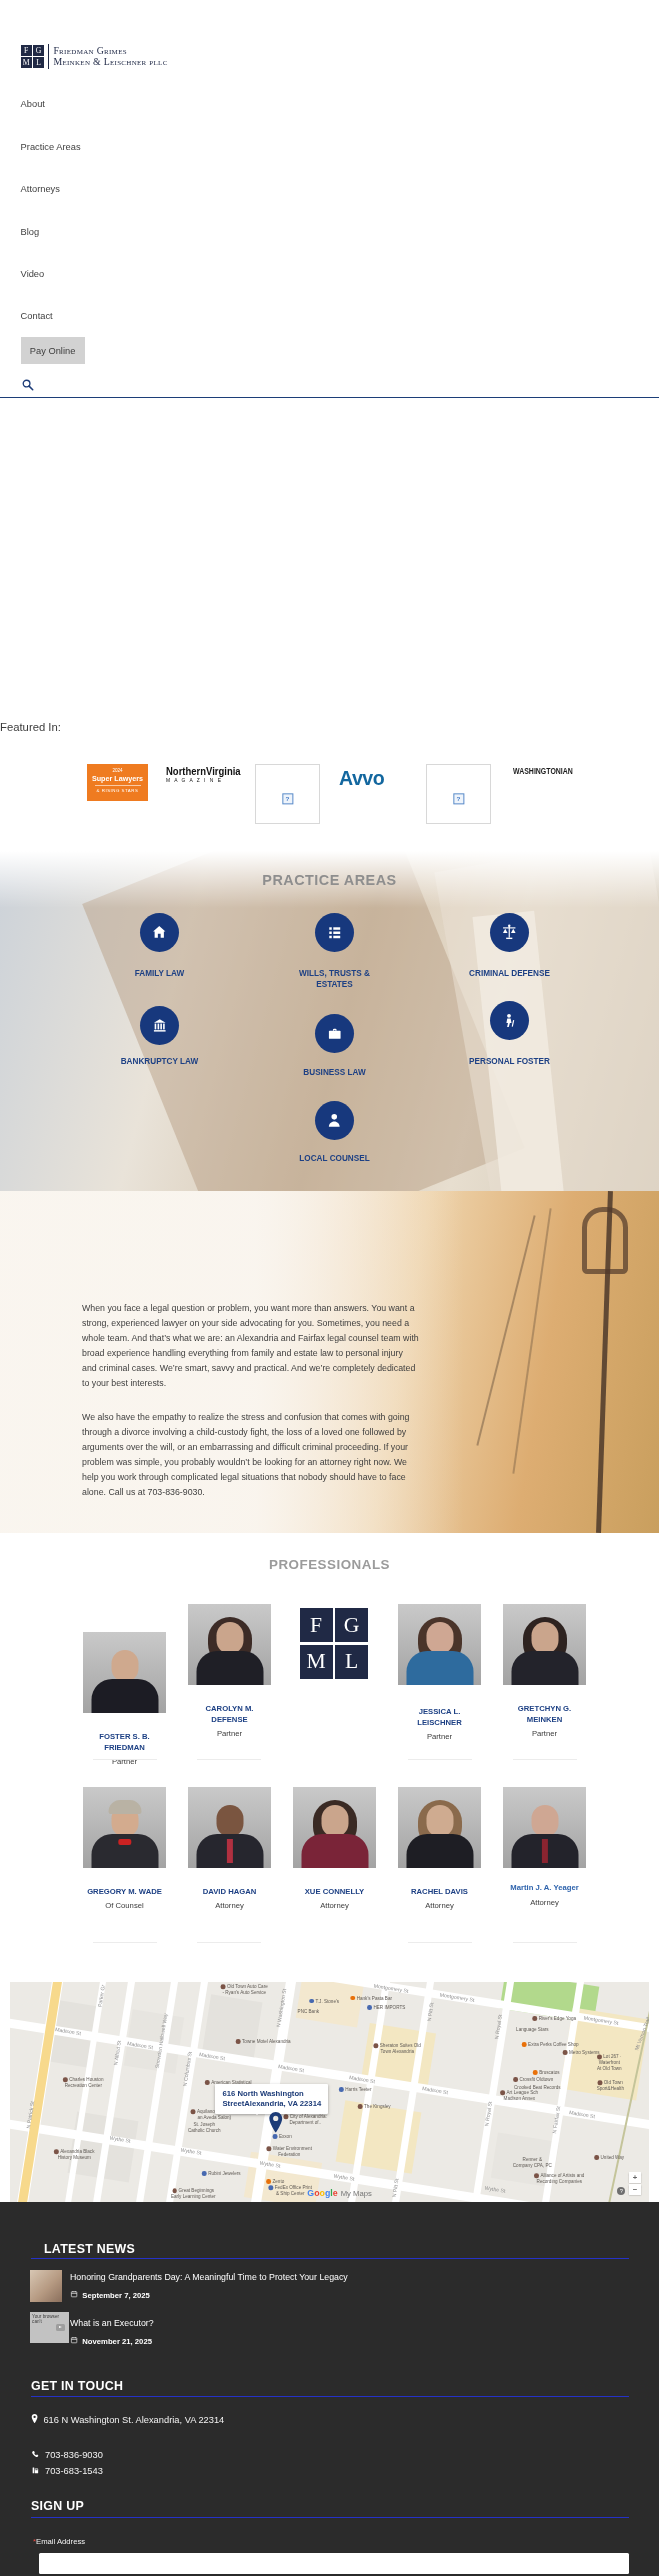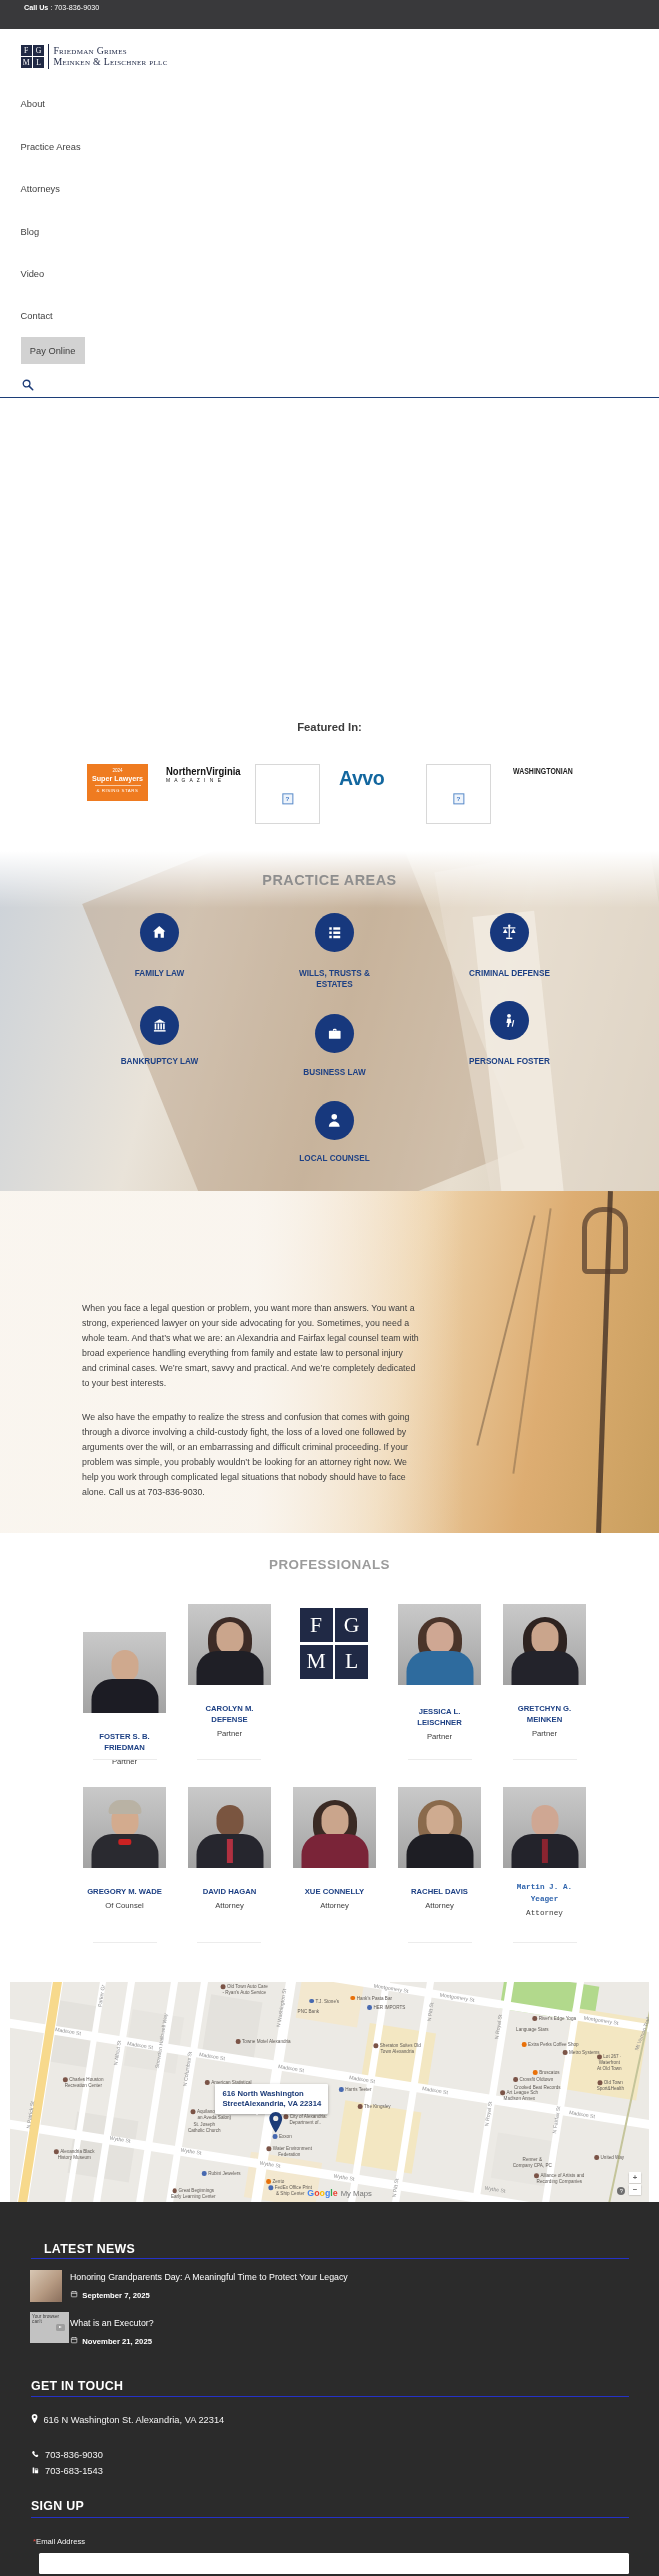--- a/index.html
+++ b/index.html
@@ -17,21 +17,21 @@
   .logo-sq{background:#202945;color:#fff;font-family:"Liberation Serif",serif;display:flex;align-items:center;justify-content:center;font-size:7.7px;}
   .logo-wrap{left:20.6px;top:44px;display:flex;align-items:center;}
   .logo-div{width:1px;height:25px;background:#202945;margin:0 4.1px;}
   .firm{font-family:"Liberation Serif",serif;color:#232c49;font-variant:small-caps;font-size:9.8px;line-height:10.3px;letter-spacing:0.3px;}
   .navitem{left:20.6px;font-size:9.3px;color:#3f3f3f;cursor:pointer;}
   .payonline{left:20.6px;top:337px;width:64px;height:27px;background:#d2d2d2;color:#3c3c3c;font-size:9.3px;display:flex;align-items:center;justify-content:center;cursor:pointer;}
   .searchico{left:20.6px;top:378px;cursor:pointer;}
   .hdr-line{left:0;top:397px;width:659px;height:1px;background:#1c3e78;}
 
   
-  .feat-title{left:0;top:721px;width:659px;text-align:center;font-size:11.3px;font-weight:bold;color:#3c3c3c;}
+  .feat-title{left:0;top:721px;width:659px;text-align:left;font-size:11.3px;font-weight:normal;color:#3c3c3c;}
   .sl-badge{left:87px;top:764px;width:61px;height:37px;background:#ef7b20;color:#fff;text-align:center;padding-top:4.1px;box-sizing:border-box;}
   .sl-year{font-size:4.6px;}
   .sl-name{font-size:7.2px;font-weight:bold;margin-top:1px;}
   .sl-sub{font-size:4.4px;letter-spacing:0.5px;margin-top:2.1px;border-top:0.5px solid rgba(255,255,255,.6);display:inline-block;padding:1.5px 2.1px 0;}
   .nvm{left:166px;top:766px;width:72px;color:#111;}
   .nvm-1{font-size:10.3px;font-weight:800;transform:scaleX(.92);transform-origin:left;white-space:nowrap;}
   .nvm-2{font-size:4.9px;letter-spacing:1.5px;margin-top:0.5px;}
   .imgbox{width:65px;height:60px;border:1px solid #d8d8d8;background:#fff;box-sizing:border-box;}
   .imgbox .q{position:absolute;left:50%;top:58%;transform:translate(-50%,-50%);width:9.3px;height:9.3px;border:1px solid #5b8cc9;color:#3b74c4;font-size:6.2px;font-weight:bold;display:flex;align-items:center;justify-content:center;background:#eef4fb;}
   .avvo{left:339px;top:767px;font-size:19.6px;font-weight:800;color:#13679f;letter-spacing:-0.5px;}
@@ -105,23 +105,20 @@
   .git-row{position:absolute;left:31px;font-size:9.3px;color:#f2f2f2;display:flex;align-items:center;gap:5.2px;}
   .su-label{position:absolute;left:33px;font-size:7.7px;color:#f2f2f2;}
   .req{color:#e8483f;}
   .su-input{position:absolute;left:39px;width:590px;height:20.6px;background:#fff;border:none;border-radius:1.5px;box-sizing:border-box;padding:0 5.2px;font-size:8.2px;color:#222;}
 </style>
 </head>
 <body>
 
 <div class="page">
 
-  <div class="abs topbar">
-    <div class="txt"><span class="b">Call Us</span> <span>: 703-836-9030</span></div>
-  </div>
 
   <div class="abs logo-wrap">
     <div class="logo-grid">
       <div class="logo-sq">F</div>
       <div class="logo-sq">G</div>
       <div class="logo-sq">M</div>
       <div class="logo-sq">L</div>
     </div>
     <div class="logo-div"></div>
     <div class="firm">
@@ -344,21 +341,21 @@
   </div>
   <div class="abs card" style="left:398px;top:1787px;">
     <div class="photo">
         <div class="ph-hair" style="background:#8a6a4c;"></div>
         <div class="ph-head" style="background:#cfab90;"></div>
         <div class="ph-body" style="background:#1e1e24;"></div>
       </div>
     <div class="card-name">RACHEL DAVIS</div>
     <div class="card-role">Attorney</div>
   </div>
-  <div class="abs card" style="left:503px;top:1787px;font-family:Liberation Mono, monospace;">
+  <div class="abs card" style="left:503px;top:1787px;">
     <div class="photo">
         <div class="ph-head" style="background:#cfa793;"></div>
         <div class="ph-body" style="background:#23232b;"></div>
         <div class="ph-acc" style="background:#8a2430;"></div>
       </div>
     <div class="card-name name-link" style="margin-top:14.4px;">Martin J. A. Yeager</div>
     <div class="card-role">Attorney</div>
   </div>
   <div class="abs card-div" style="left:93px;top:1942px;"></div>
   <div class="abs card-div" style="left:197px;top:1942px;"></div>

